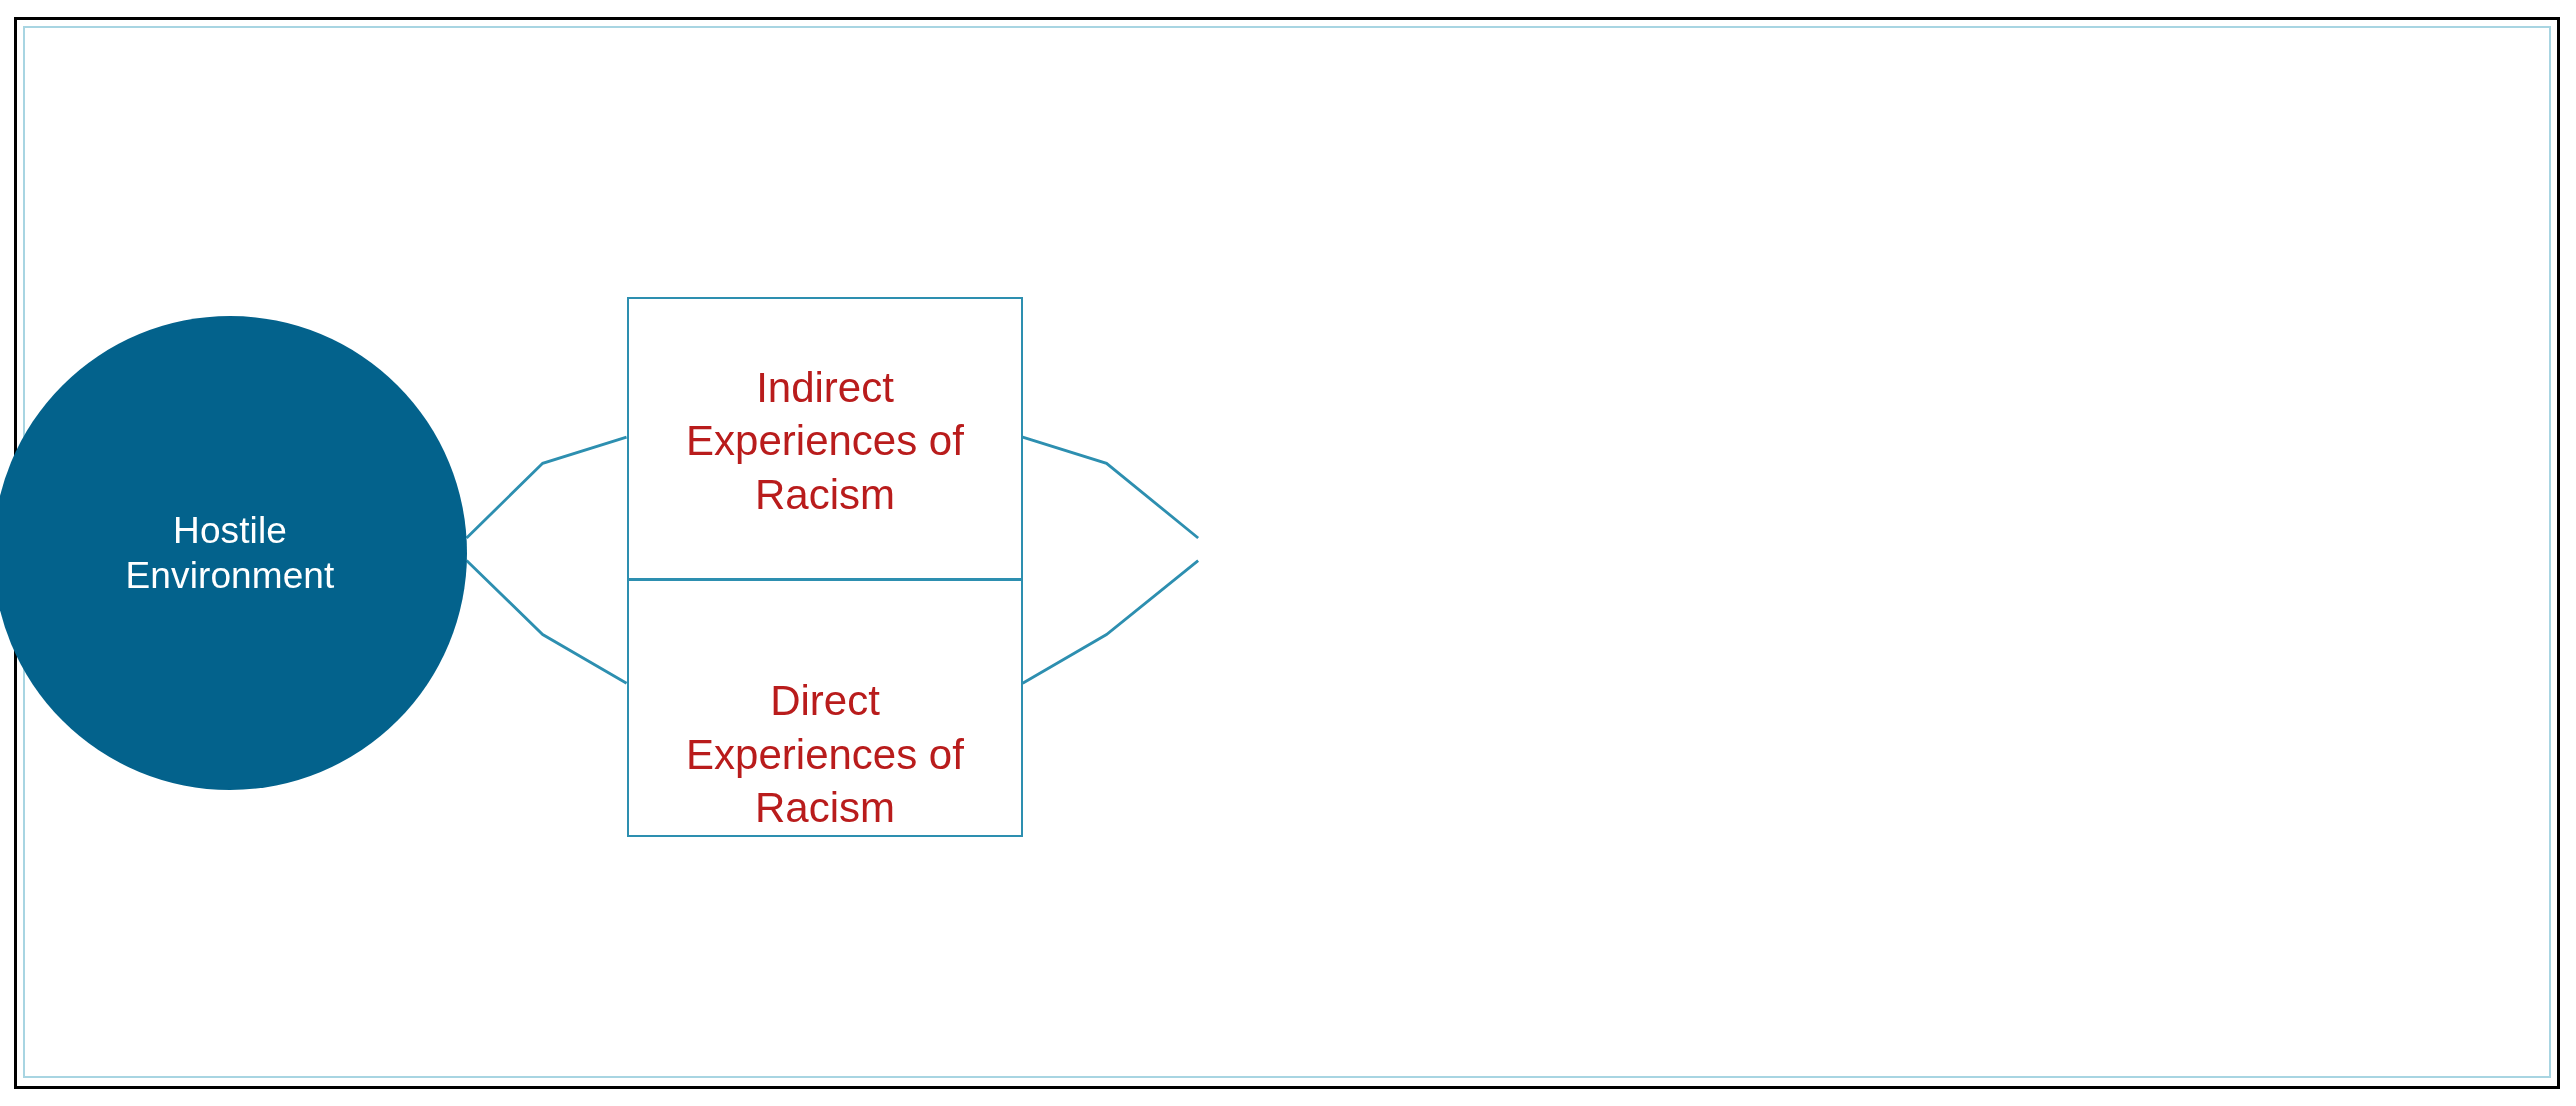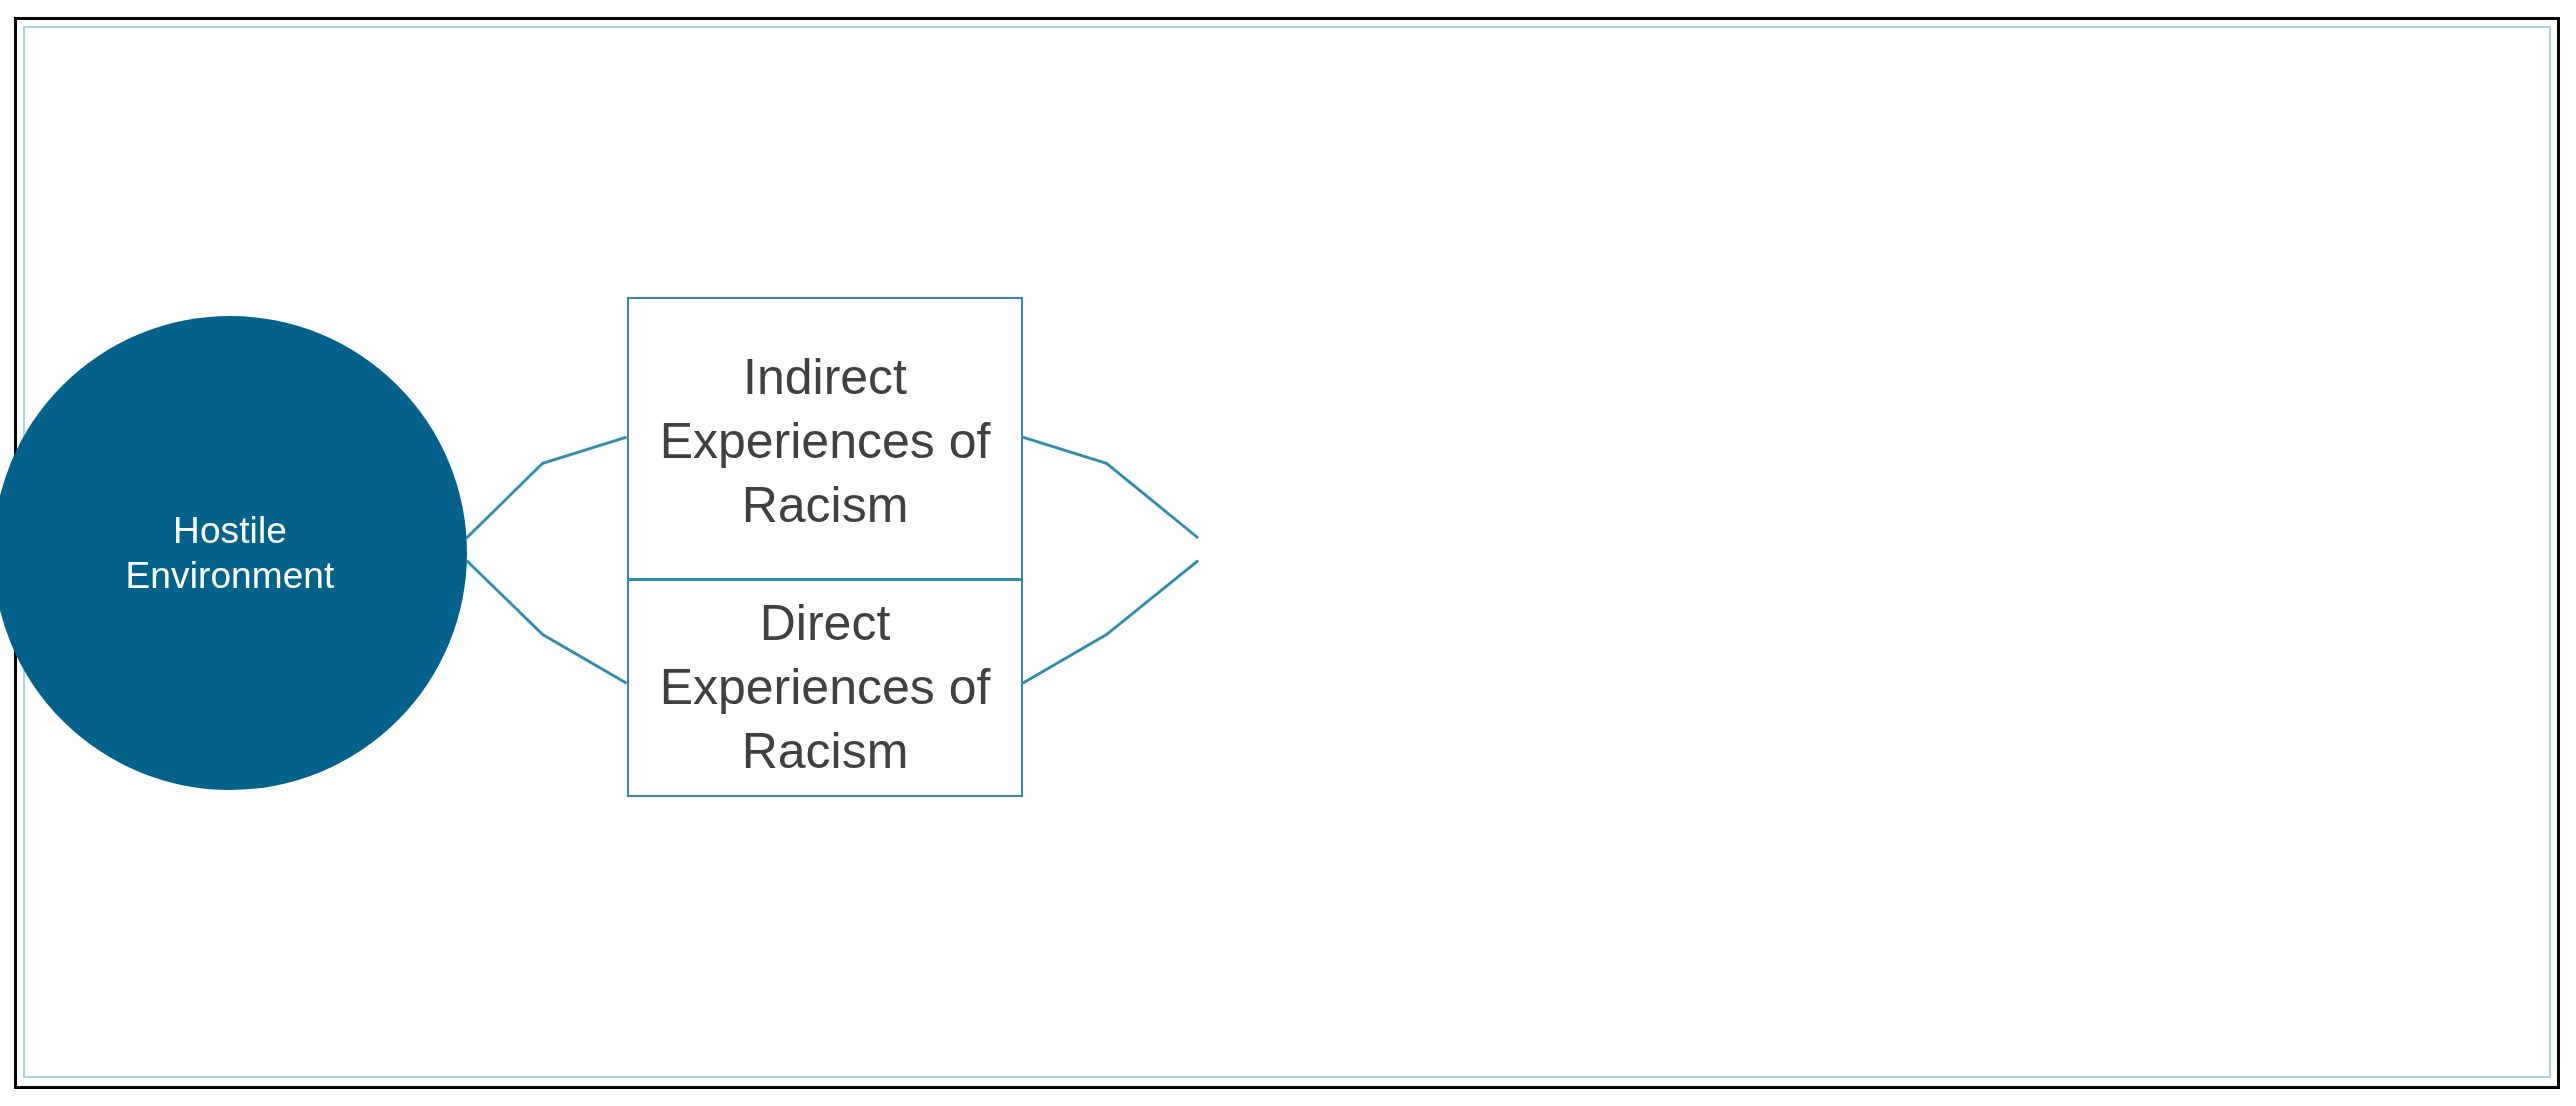--- a/index.html
+++ b/index.html
@@ -97,25 +97,25 @@
     width: 396px;
     box-sizing: border-box;
     border: 2.1px solid #2d8fb0;
     background: #ffffff;
     display: flex;
     align-items: center;
     justify-content: center;
     text-align: center;
   }
   #box-indirect { top: 0px;   height: 283px; }
-  #box-direct   { top: 282px; height: 218px; }
+  #box-direct   { top: 282px; height: 258px; align-items: flex-end; }
   .box .label {
-    font-size: 50px;
+    font-size: 42px;
     line-height: 1.28;
-    color: #404040;
+    color: #b91c1c;
     white-space: pre-line;
     padding: 0 7px;
   }
   #box-indirect .label { margin-top: 5.6px; }
   #box-direct   .label { margin-top: -2.8px; }
 </style>
 </head>
 <body>
 
 <div id="stage">

